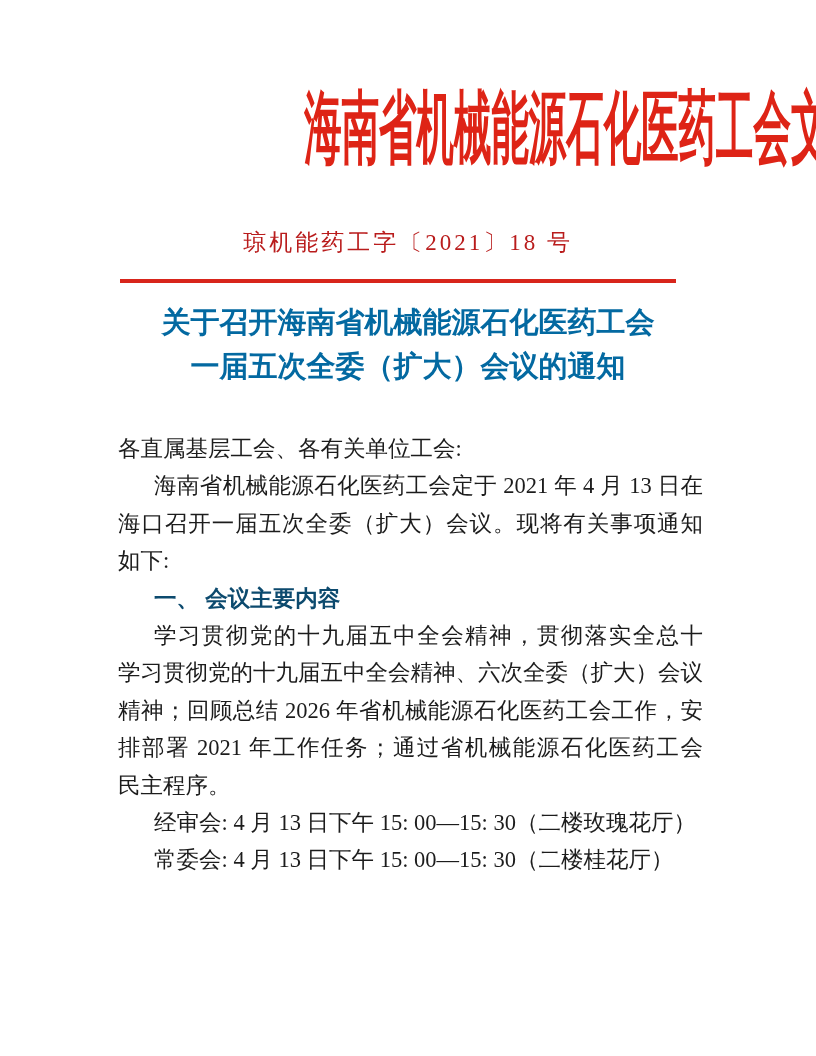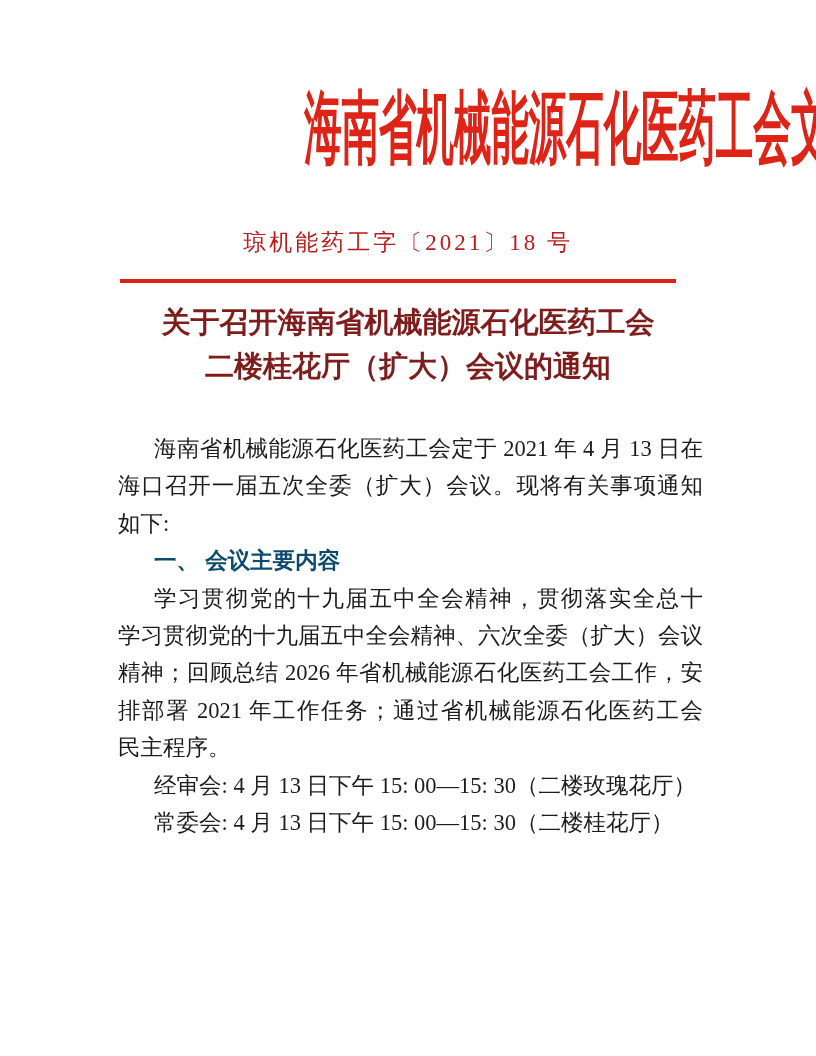--- a/index.html
+++ b/index.html
@@ -63,21 +63,21 @@
   .title {
     position: absolute;
     top: 300px;
     left: 118px;
     width: 580px;
     text-align: center;
     font-family: "Liberation Sans", "DejaVu Sans", sans-serif;
     font-weight: 700;
     font-size: 29px;
     line-height: 44px;
-    color: #7f1d1d;
+    color: #0369a1;
   }
 
   
   .body-block {
     position: absolute;
     top: 430px;
     left: 118px;
     width: 585px;
     font-size: 22.5px;
     line-height: 37.4px;
@@ -111,24 +111,25 @@
   <div class="banner">
     <span class="banner-text">海南省机械能源石化医药工会文件</span>
   </div>
 
   <div class="doc-number">琼机能药工字〔2021〕18 号</div>
 
   <div class="red-line"></div>
 
   <div class="title">
     <div>关于召开海南省机械能源石化医药工会</div>
-    <div>二楼桂花厅（扩大）会议的通知</div>
+    <div>一届五次全委（扩大）会议的通知</div>
   </div>
 
   <div class="body-block">
+    <div class="bline">各直属基层工会、各有关单位工会:</div>
     <div class="bline fill indent">海南省机械能源石化医药工会定于 2021 年 4 月 13 日在</div>
     <div class="bline fill">海口召开一届五次全委（扩大）会议。现将有关事项通知</div>
     <div class="bline">如下:</div>
     <div class="bline hd indent">一、 会议主要内容</div>
     <div class="bline fill indent">学习贯彻党的十九届五中全会精神，贯彻落实全总十</div>
     <div class="bline fill">学习贯彻党的十九届五中全会精神、六次全委（扩大）会议</div>
     <div class="bline fill">精神；回顾总结 2026 年省机械能源石化医药工会工作，安</div>
     <div class="bline fill">排部署 2021 年工作任务；通过省机械能源石化医药工会</div>
     <div class="bline">民主程序。</div>
     <div class="bline indent">经审会: 4 月 13 日下午 15: 00—15: 30（二楼玫瑰花厅）</div>

